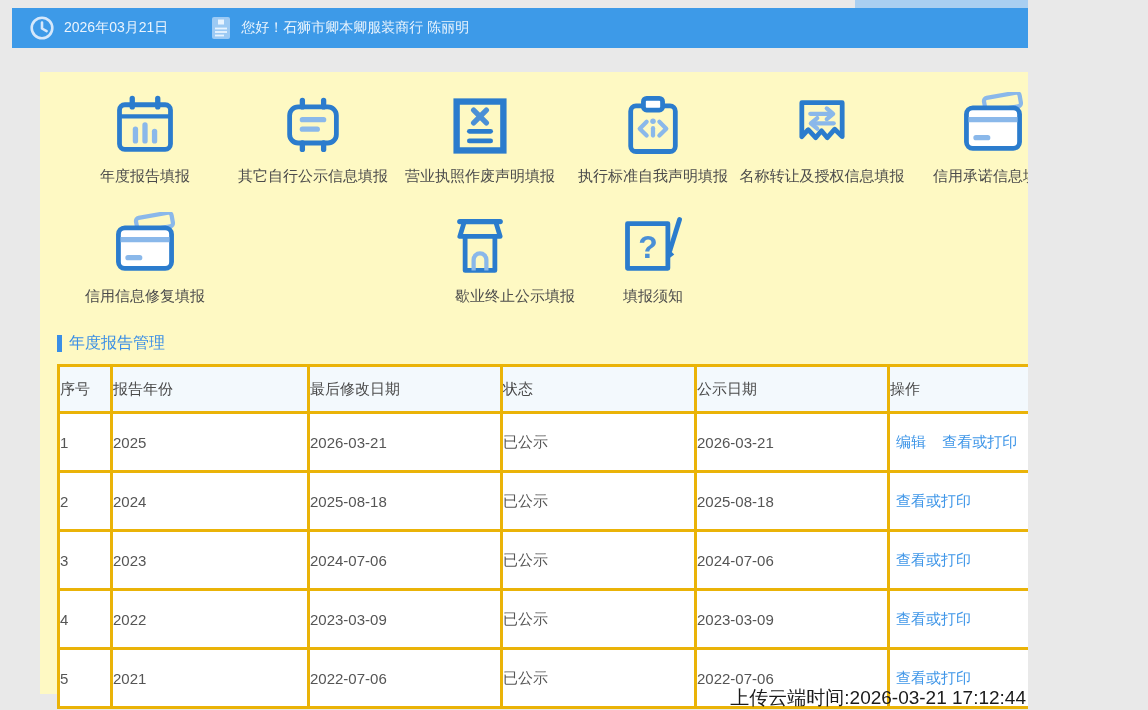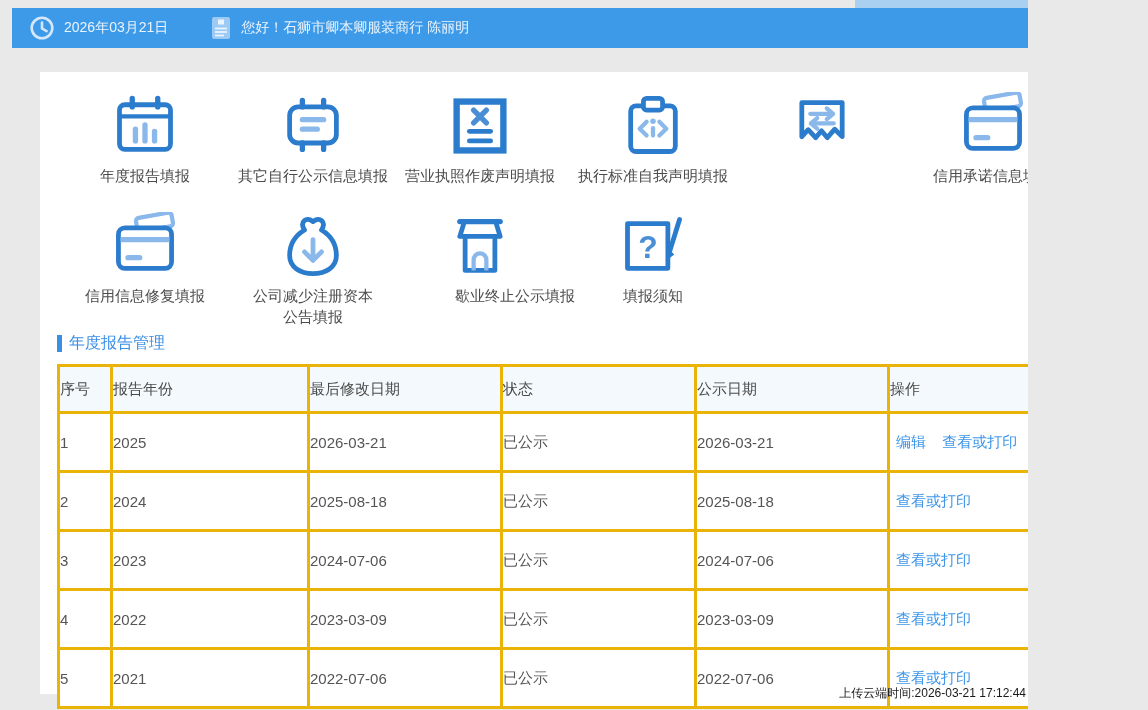--- a/index.html
+++ b/index.html
@@ -5,34 +5,34 @@
   html,body{margin:0;padding:0;}
   body{background:#e9e9e9;font-family:"Liberation Sans",sans-serif;}
   .stage{position:relative;width:1028px;height:710px;background:#e9e9e9;overflow:hidden;}
   .top-sliver{position:absolute;left:855px;top:0;width:293px;height:9px;background:#a9cff1;}
   .topbar{position:absolute;left:12px;top:8px;width:1124px;height:40px;background:#3d9ae8;
           display:flex;align-items:center;color:#eaf4fd;font-size:14px;}
   .grp{display:flex;align-items:center;gap:9px;}
   .date-grp{margin-left:17px;}
   .greet-grp{margin-left:42px;}
   .logout{margin-left:auto;margin-right:18px;display:flex;align-items:center;gap:1px;cursor:pointer;color:#eaf4fd;}
-  .card{position:absolute;left:40px;top:72px;width:1068px;height:622px;background:#ffffff;padding-left:16px;}
+  .card{position:absolute;left:40px;top:72px;width:1068px;height:622px;background:#fef9c3;padding-left:16px;}
   .menu-item{position:absolute;width:190px;transform:translateX(-50%);text-align:center;cursor:pointer;}
   .menu-item.narrow{width:130px;}
   .menu-item .lbl{margin-top:5px;font-size:15px;color:#4c4c4c;line-height:21px;}
   .sec{position:absolute;left:17px;top:261px;display:flex;align-items:center;gap:7px;font-family:Liberation Mono, monospace;}
   .sec .bar{width:5px;height:17px;background:#3a8ee6;}
   .sec .t{font-size:16px;color:#3a8ee6;}
   table.rpt{position:absolute;left:17px;top:292px;width:1025px;border-collapse:collapse;
             table-layout:fixed;font-size:15px;color:#555;}
   table.rpt th, table.rpt td{border:3px solid #eab308;text-align:left;padding:0;}
   table.rpt th{height:44px;background:#f3f9fd;color:#4a4a4a;font-weight:normal;}
   table.rpt td{height:56px;background:#ffffff;}
   a.op{color:#3f96e8;text-decoration:none;margin:0 6px;cursor:pointer;}
-  .stamp{position:absolute;right:2px;top:685px;font-size:12px;color:#1a1a1a;}
+  .stamp{position:absolute;right:2px;top:685px;font-size:19px;color:#1a1a1a;}
   svg{display:block;margin:0 auto;}
   .tb-ic{margin:0;}
 </style>
 </head>
 <body>
 
 <div class="stage">
 
   <div class="top-sliver"></div>
 
@@ -116,20 +116,21 @@
     </div>
 
     <div class="menu-item" style="left:782px;top:20px;">
       <svg width="68" height="68" viewBox="0 0 64 64">
         <path d="M13 10 H51 V42 L44 35 L37 43 L31.5 36.5 L26 43 L19 35.5 L13 42 Z" fill="none" stroke="#2b7ccd" stroke-width="4.5" stroke-linecap="round" stroke-linejoin="round"></path>
         <line x1="21" y1="20.5" x2="41" y2="20.5" stroke="#8ab8ea" stroke-width="4" stroke-linecap="round"></line>
         <polyline points="36.5,15.5 42.5,20.5 36.5,25.5" fill="none" stroke="#8ab8ea" stroke-width="4" stroke-linecap="round" stroke-linejoin="round"></polyline>
         <line x1="43" y1="29.5" x2="23" y2="29.5" stroke="#8ab8ea" stroke-width="4" stroke-linecap="round"></line>
         <polyline points="27.5,24.5 21.5,29.5 27.5,34.5" fill="none" stroke="#8ab8ea" stroke-width="4" stroke-linecap="round" stroke-linejoin="round"></polyline>
       </svg>
+      <div class="lbl">名称转让及授权信息填报</div>
     </div>
 
     <div class="menu-item" style="left:105px;top:140px;">
       <svg width="68" height="68" viewBox="0 0 64 64">
         <rect x="24" y="3" width="34" height="13" rx="3" fill="none" stroke="#8ab8ea" stroke-width="4" transform="rotate(-10 41 10)"></rect>
         <rect x="7" y="15" width="50" height="38" rx="6" fill="#ffffff" stroke="#2b7ccd" stroke-width="4.5"></rect>
         <line x1="9" y1="26" x2="55" y2="26" stroke="#8ab8ea" stroke-width="5"></line>
         <line x1="16" y1="43" x2="27" y2="43" stroke="#8ab8ea" stroke-width="5" stroke-linecap="round"></line>
       </svg>
       <div class="lbl">信用信息修复填报</div>
@@ -138,28 +139,20 @@
     <div class="menu-item" style="left:953px;top:20px;">
       <svg width="68" height="68" viewBox="0 0 64 64">
         <rect x="24" y="3" width="34" height="13" rx="3" fill="none" stroke="#8ab8ea" stroke-width="4" transform="rotate(-10 41 10)"></rect>
         <rect x="7" y="15" width="50" height="38" rx="6" fill="#ffffff" stroke="#2b7ccd" stroke-width="4.5"></rect>
         <line x1="9" y1="26" x2="55" y2="26" stroke="#8ab8ea" stroke-width="5"></line>
         <line x1="16" y1="43" x2="27" y2="43" stroke="#8ab8ea" stroke-width="5" stroke-linecap="round"></line>
       </svg>
       <div class="lbl">信用承诺信息填报</div>
     </div>
 
-    <div class="menu-item narrow" style="left:273px;top:140px;">
-      <svg width="68" height="68" viewBox="0 0 64 64">
-        <path d="M24 17 C19 9 26 4 32 9 C38 4 45 9 40 17 C50 23 54 31 54 41 C54 52 44 58 32 58 C20 58 10 52 10 41 C10 31 14 23 24 17 Z" fill="none" stroke="#2b7ccd" stroke-width="4.5" stroke-linejoin="round"></path>
-        <line x1="32" y1="26" x2="32" y2="44" stroke="#8ab8ea" stroke-width="4.5" stroke-linecap="round"></line>
-        <polyline points="24,37.5 32,45.5 40,37.5" fill="none" stroke="#8ab8ea" stroke-width="4.5" stroke-linecap="round" stroke-linejoin="round"></polyline>
-      </svg>
-      <div class="lbl">公司减少注册资本公告填报</div>
-    </div>
 
     <div class="menu-item" style="left:440px;top:140px;text-align:right;">
       <svg width="68" height="68" viewBox="0 0 64 64">
         <line x1="13" y1="9" x2="51" y2="9" stroke="#2b7ccd" stroke-width="5" stroke-linecap="round"></line>
         <path d="M17 10 L13 23 H51 L47 10" fill="none" stroke="#2b7ccd" stroke-width="4.5" stroke-linejoin="round"></path>
         <path d="M18 24 V55 H46 V24" fill="none" stroke="#2b7ccd" stroke-width="4.5" stroke-linejoin="round"></path>
         <path d="M26 55 V45 a6 6 0 0 1 12 0 V55" fill="none" stroke="#8ab8ea" stroke-width="4"></path>
       </svg>
       <div class="lbl">歇业终止公示填报</div>
     </div>

